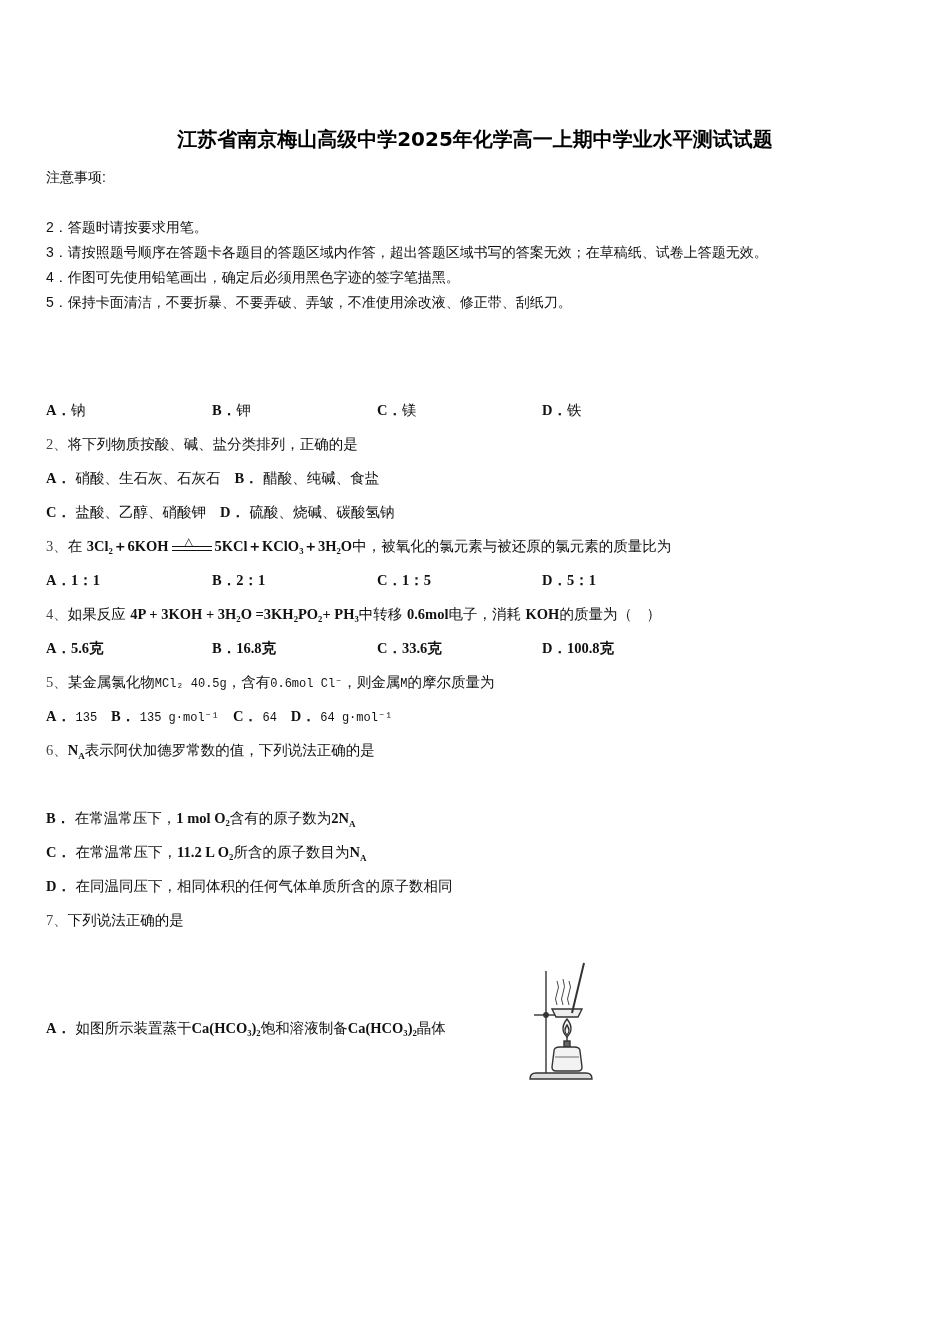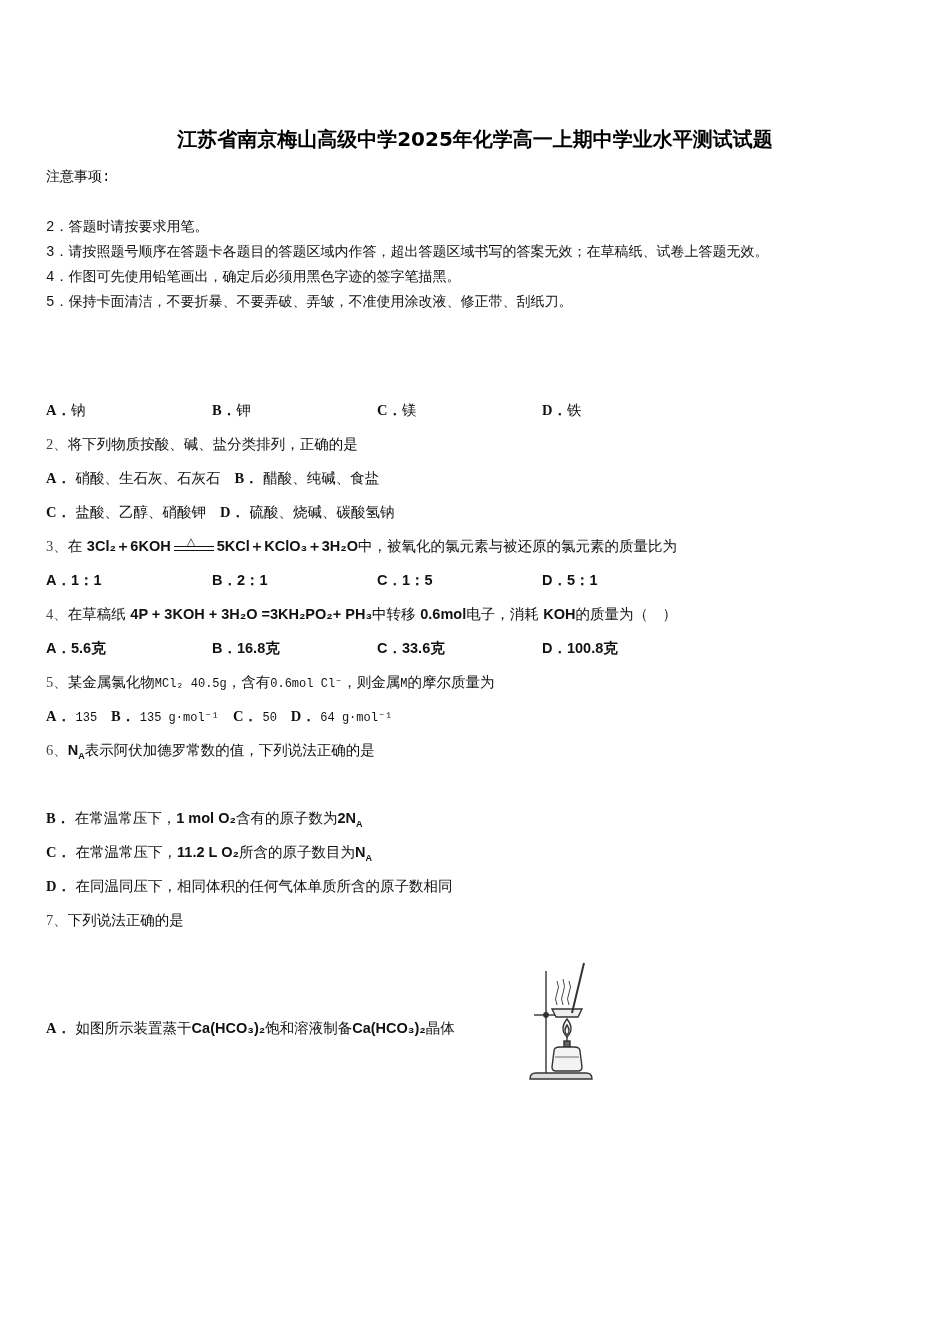--- a/index.html
+++ b/index.html
@@ -3,26 +3,26 @@
 <meta charset="utf-8">
 <style>
   html, body { margin: 0; padding: 0; background: #ffffff; }
   body { width: 950px; height: 1344px; position: relative; overflow: hidden;
          font-family: "Liberation Serif", "DejaVu Serif", serif; color: #111; }
   .page { position: absolute; left: 0; top: 15px; width: 950px; height: 1344px; padding-left: 8px; }
   .title { position: absolute; left: 0; width: 950px; top: 111px; text-align: center;
            font-family: "DejaVu Sans", "Liberation Sans", sans-serif; font-weight: bold;
            font-size: 20px; letter-spacing: 0px; color: #000; }
   .line { position: absolute; left: 46px; font-size: 15px; line-height: 20px; white-space: nowrap; }
-  .notice { font-family: Liberation Mono, monospace; font-size: 14px; }
+  .notice { font-family: Liberation Sans, sans-serif; font-size: 14px; }
   .q-stem { font-family: "DejaVu Sans", sans-serif; font-size: 14.5px; }
   .qnum { font-family: "Liberation Serif", serif; color: #444; font-weight: normal; }
   .opt { font-family: "DejaVu Sans", sans-serif; font-size: 14.5px; }
   .opt b, .letter { font-family: "Liberation Serif", serif; font-weight: bold; }
-  .chem { font-family: Liberation Sans, sans-serif; font-weight: bold; }
+  .chem { font-family: Liberation Serif, serif; font-weight: bold; }
   .mono { font-family: "Liberation Mono", "DejaVu Sans Mono", monospace; font-size: 12px; }
   sub, sup { font-size: 9px; line-height: 0; }
   .col { position: absolute; }
   .eq-sign { display: inline-block; position: relative; width: 40px; height: 18px; vertical-align: -3px; margin: 0 3px; }
   .eq-sign .tri { position: absolute; left: 13px; top: -4px; font-size: 11px; font-family: "DejaVu Sans", sans-serif; }
   .eq-sign .l1 { position: absolute; left: 0; right: 0; top: 10px; border-top: 1.5px solid #111; }
   .eq-sign .l2 { position: absolute; left: 0; right: 0; top: 14px; border-top: 1.5px solid #111; }
   .apparatus { position: absolute; left: 524px; top: 942px; width: 72px; height: 128px; }
 </style>
 </head>
@@ -63,39 +63,39 @@
     <span class="chem">3Cl₂＋6KOH</span><span class="eq-sign"><span class="tri">△</span><span class="l1"></span><span class="l2"></span></span><span class="chem">5KCl＋KClO₃＋3H₂O</span><span>中，被氧化的氯元素与被还原的氯元素的质量比为</span>
   </div>
   <div class="line opt" style="top:555px; width:880px;">
     <span class="col chem" style="left:0"><span>A．</span><span>1：1</span></span>
     <span class="col chem" style="left:166px"><span>B．</span><span>2：1</span></span>
     <span class="col chem" style="left:331px"><span>C．</span><span>1：5</span></span>
     <span class="col chem" style="left:496px"><span>D．</span><span>5：1</span></span>
   </div>
 
   <div class="line q-stem" style="top:589px">
-    <span class="qnum">4、</span><span>在草稿纸</span>
+    <span class="qnum">4、</span><span>如果反应</span>
     <span class="chem">4P + 3KOH + 3H₂O =3KH₂PO₂+ PH₃</span><span>中转移</span>
     <span class="chem">0.6mol</span><span>电子，消耗</span>
     <span class="chem">KOH</span><span>的质量为（　）</span>
   </div>
   <div class="line opt" style="top:623px; width:880px;">
     <span class="col chem" style="left:0"><span>A．</span><span>5.6克</span></span>
     <span class="col chem" style="left:166px"><span>B．</span><span>16.8克</span></span>
     <span class="col chem" style="left:331px"><span>C．</span><span>33.6克</span></span>
     <span class="col chem" style="left:496px"><span>D．</span><span>100.8克</span></span>
   </div>
 
   <div class="line q-stem" style="top:657px">
     <span class="qnum">5、</span><span>某金属氯化物</span><span class="mono">MCl₂ 40.5g</span><span>，含有</span><span class="mono">0.6mol Cl⁻</span><span>，则金属</span><span class="mono">M</span><span>的摩尔质量为</span>
   </div>
   <div class="line opt" style="top:691px">
     <span><b>A．</b> <span class="mono">135</span></span>&nbsp;&nbsp;
     <span><b>B．</b> <span class="mono">135 g·mol⁻¹</span></span>&nbsp;&nbsp;
-    <span><b>C．</b> <span class="mono">50</span></span>&nbsp;&nbsp;
+    <span><b>C．</b> <span class="mono">64</span></span>&nbsp;&nbsp;
     <span><b>D．</b> <span class="mono">64 g·mol⁻¹</span></span>
   </div>
 
   <div class="line q-stem" style="top:725px">
     <span class="qnum">6、</span><span class="chem"><span>N</span><sub>A</sub></span><span>表示阿伏加德罗常数的值，下列说法正确的是</span>
   </div>
   <div class="line opt" style="top:793px">
     <b>B．</b> <span>在常温常压下，</span><span class="chem">1 mol O₂</span><span>含有的原子数为</span><span class="chem"><span>2N</span><sub>A</sub></span>
   </div>
   <div class="line opt" style="top:827px">

